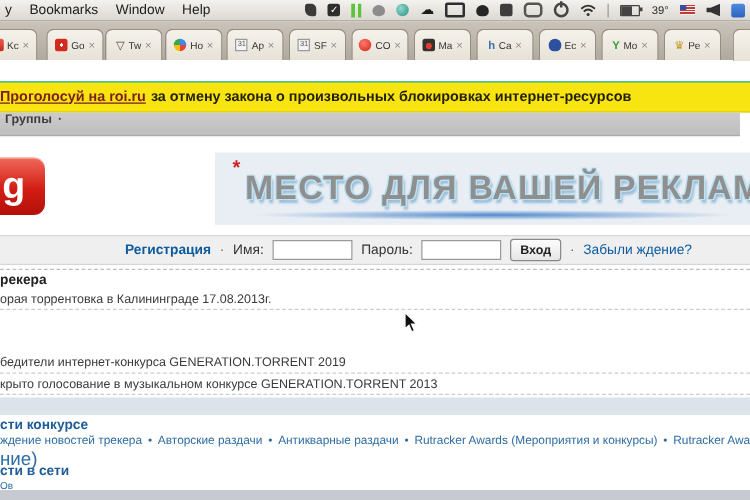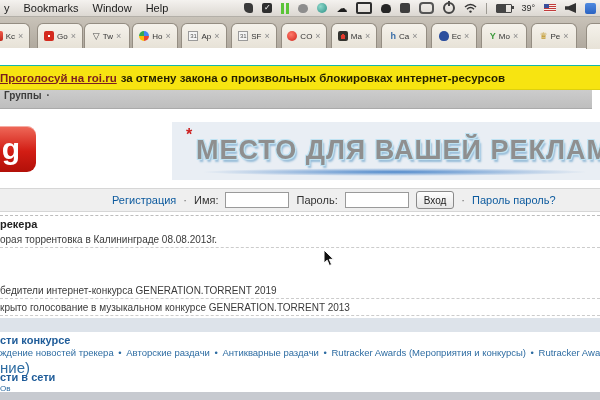--- a/index.html
+++ b/index.html
@@ -86,26 +86,26 @@
   .ad-text{position:absolute;left:24px;top:13px;font-size:27px;font-weight:bold;letter-spacing:1px;
     color:#8f8f8f;white-space:nowrap;
     text-shadow:-1px -1px 0 #bfe2f2,1px -1px 0 #bfe2f2,-1px 1px 0 #bfe2f2,1px 1px 0 #bfe2f2,2px 3px 2px #96bcd8;}
   .ad-swoosh{position:absolute;left:28px;top:46px;width:390px;height:8px;border-radius:50%;
     background:radial-gradient(ellipse at center,rgba(54,120,196,.85) 0%,rgba(54,120,196,0) 70%);}
 
   
   .loginrow{position:absolute;top:188px;left:0;width:600px;height:24px;box-sizing:border-box;
     background:#efefef;border-top:1px solid #d6d6d6;border-bottom:1px solid #d6d6d6;
     display:flex;align-items:center;gap:7px;padding-left:100px;font-size:11px;color:#333;}
-  .loginrow .blue{color:#0c5a9e;font-weight:normal;cursor:pointer;margin-left:12px;}
+  .loginrow .blue{color:#0c5a9e;font-weight:bold;cursor:pointer;}
   .loginrow .blue2{color:#0c5a9e;cursor:pointer;}
   .loginrow .dot{color:#666;}
   .login-input{width:58px;height:14px;border:1px solid #9a9a9a;background:#fff;font-size:10px;padding:0 2px;}
   .login-btn{height:18px;padding:0 7px;font-size:10px;color:#222;
-    background:linear-gradient(#fdfdfd,#e6e6e6);border:1px solid #898989;border-radius:3px;cursor:pointer;}
+    background:linear-gradient(#fdfdfd,#e6e6e6);border:1px solid #898989;border-radius:3px;cursor:pointer;font-weight:bold;}
 
   
   .news-sep{position:absolute;top:215px;left:0;width:600px;border-top:1px dashed #bdbdbd;}
   .news-heading{position:absolute;top:218px;left:0;font-size:11px;font-weight:bold;color:#222;}
   .news-row{position:absolute;left:0;width:600px;height:16px;box-sizing:border-box;
     border-bottom:1px dashed #cccccc;font-size:10px;line-height:15px;color:#3a3a3a;cursor:pointer;}
   .nr0{top:232px}.nr1{top:249px}.nr2{top:266px}.nr3{top:283px}.nr4{top:300px}
 
   
   .band{position:absolute;top:318px;left:0;width:600px;height:14px;background:#dde3ea;}
@@ -246,26 +246,26 @@
 
   <div class="loginrow">
     <span class="blue">Регистрация</span>
     <span class="dot">·</span>
     <span>Имя:</span>
     <input class="login-input" type="text" value="" style="">
     <span>Пароль:</span>
     <input class="login-input" type="password" value="" style="">
     <button class="login-btn">Вход</button>
     <span class="dot">·</span>
-    <span class="blue2">Пароль пароль?</span>
+    <span class="blue2">Забыли ждение?</span>
   </div>
 
   <div class="news-sep"></div>
   <div class="news-heading">рекера</div>
-  <div class="news-row nr0">орая торрентовка в Калининграде 08.08.2013г.</div>
+  <div class="news-row nr0">орая торрентовка в Калининграде 17.08.2013г.</div>
   <div class="news-row nr3">бедители интернет-конкурса GENERATION.TORRENT 2019</div>
   <div class="news-row nr4">крыто голосование в музыкальном конкурсе GENERATION.TORRENT 2013</div>
 
   <div class="band"></div>
 
   <div class="sec-heading sh1">сти конкурсе</div>
   <div class="sec-links">
     <span class="lnk">ждение новостей трекера</span>
     <span class="blt">•</span>
     <span class="lnk">Авторские раздачи</span>

